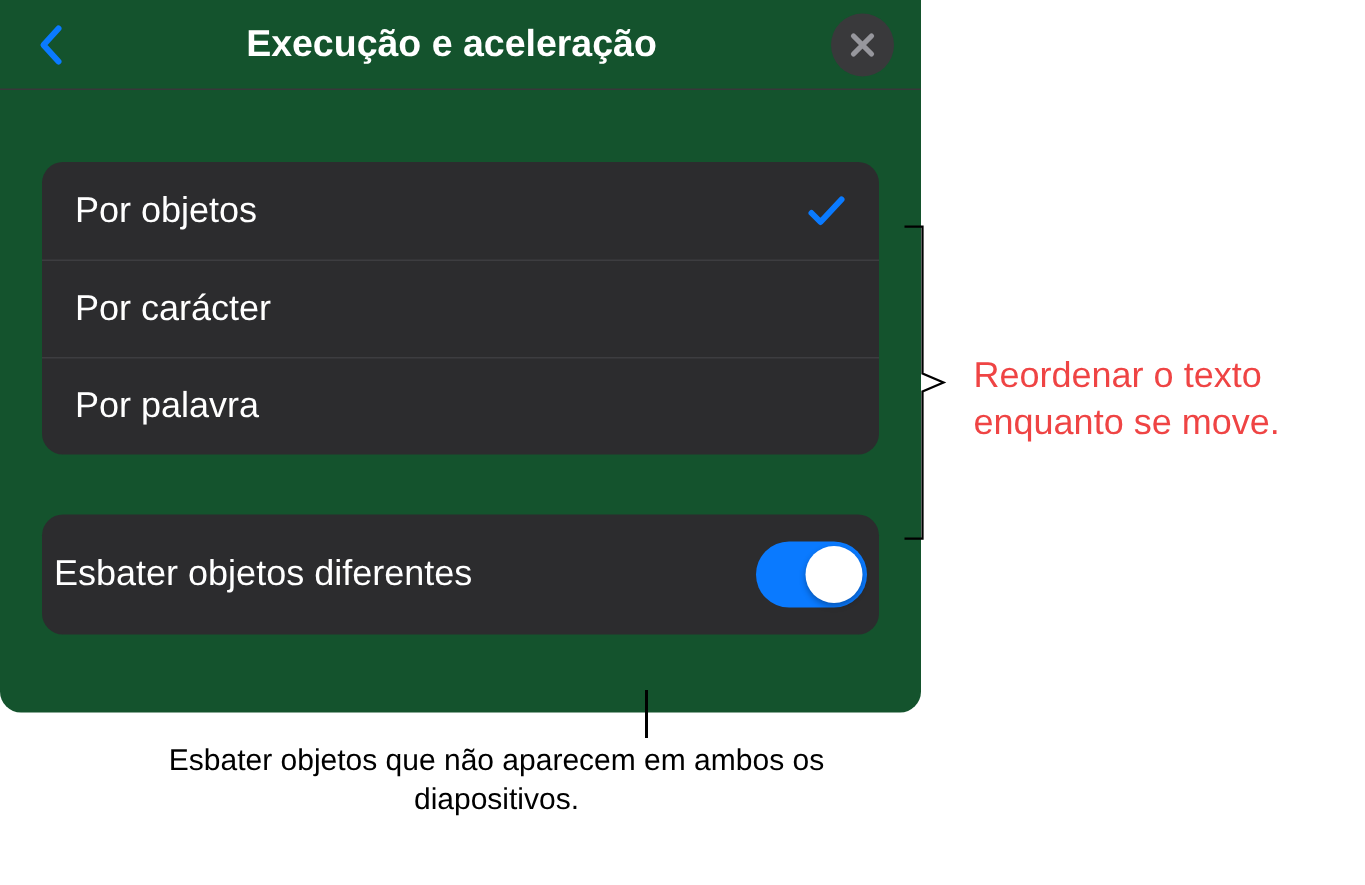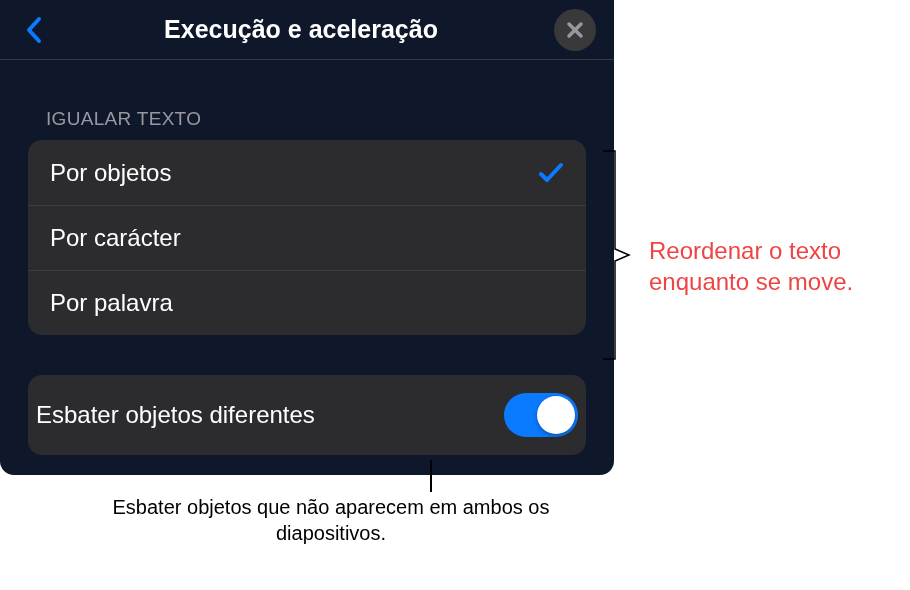--- a/index.html
+++ b/index.html
@@ -13,21 +13,21 @@
       width: 910px;
       height: 590px;
       position: relative;
     }
     .panel {
       position: absolute;
       top: 0;
       left: 0;
       width: 614px;
       height: 475px;
-      background: #0f172a;
+      background: #14532d;
       border-radius: 0 0 14px 14px;
       overflow: hidden;
     }
     .header {
       display: flex;
       align-items: center;
       justify-content: space-between;
       height: 60px;
       padding: 0 18px;
       border-bottom: 1px solid #38383a;
@@ -179,21 +179,20 @@
     </div>
     <div class="title">Execução e aceleração</div>
     <div class="close-btn">
       <svg viewBox="0 0 18 18">
         <path d="M 3 3 L 15 15 M 15 3 L 3 15" stroke="#97979d" stroke-width="3.5" stroke-linecap="round"></path>
       </svg>
     </div>
   </div>
 
   <div class="content">
-    <div class="section-header">IGUALAR TEXTO</div>
 
     <div class="list-group">
       <div class="list-item">
         <span class="list-item-label">Por objetos</span>
         <svg class="check-icon" viewBox="0 0 26 26">
           <path d="M 3 14 L 9 20 L 23 5" stroke="#0a7aff" stroke-width="4" fill="none" stroke-linecap="round" stroke-linejoin="round"></path>
         </svg>
       </div>
       <div class="list-item">
         <span class="list-item-label">Por carácter</span>

